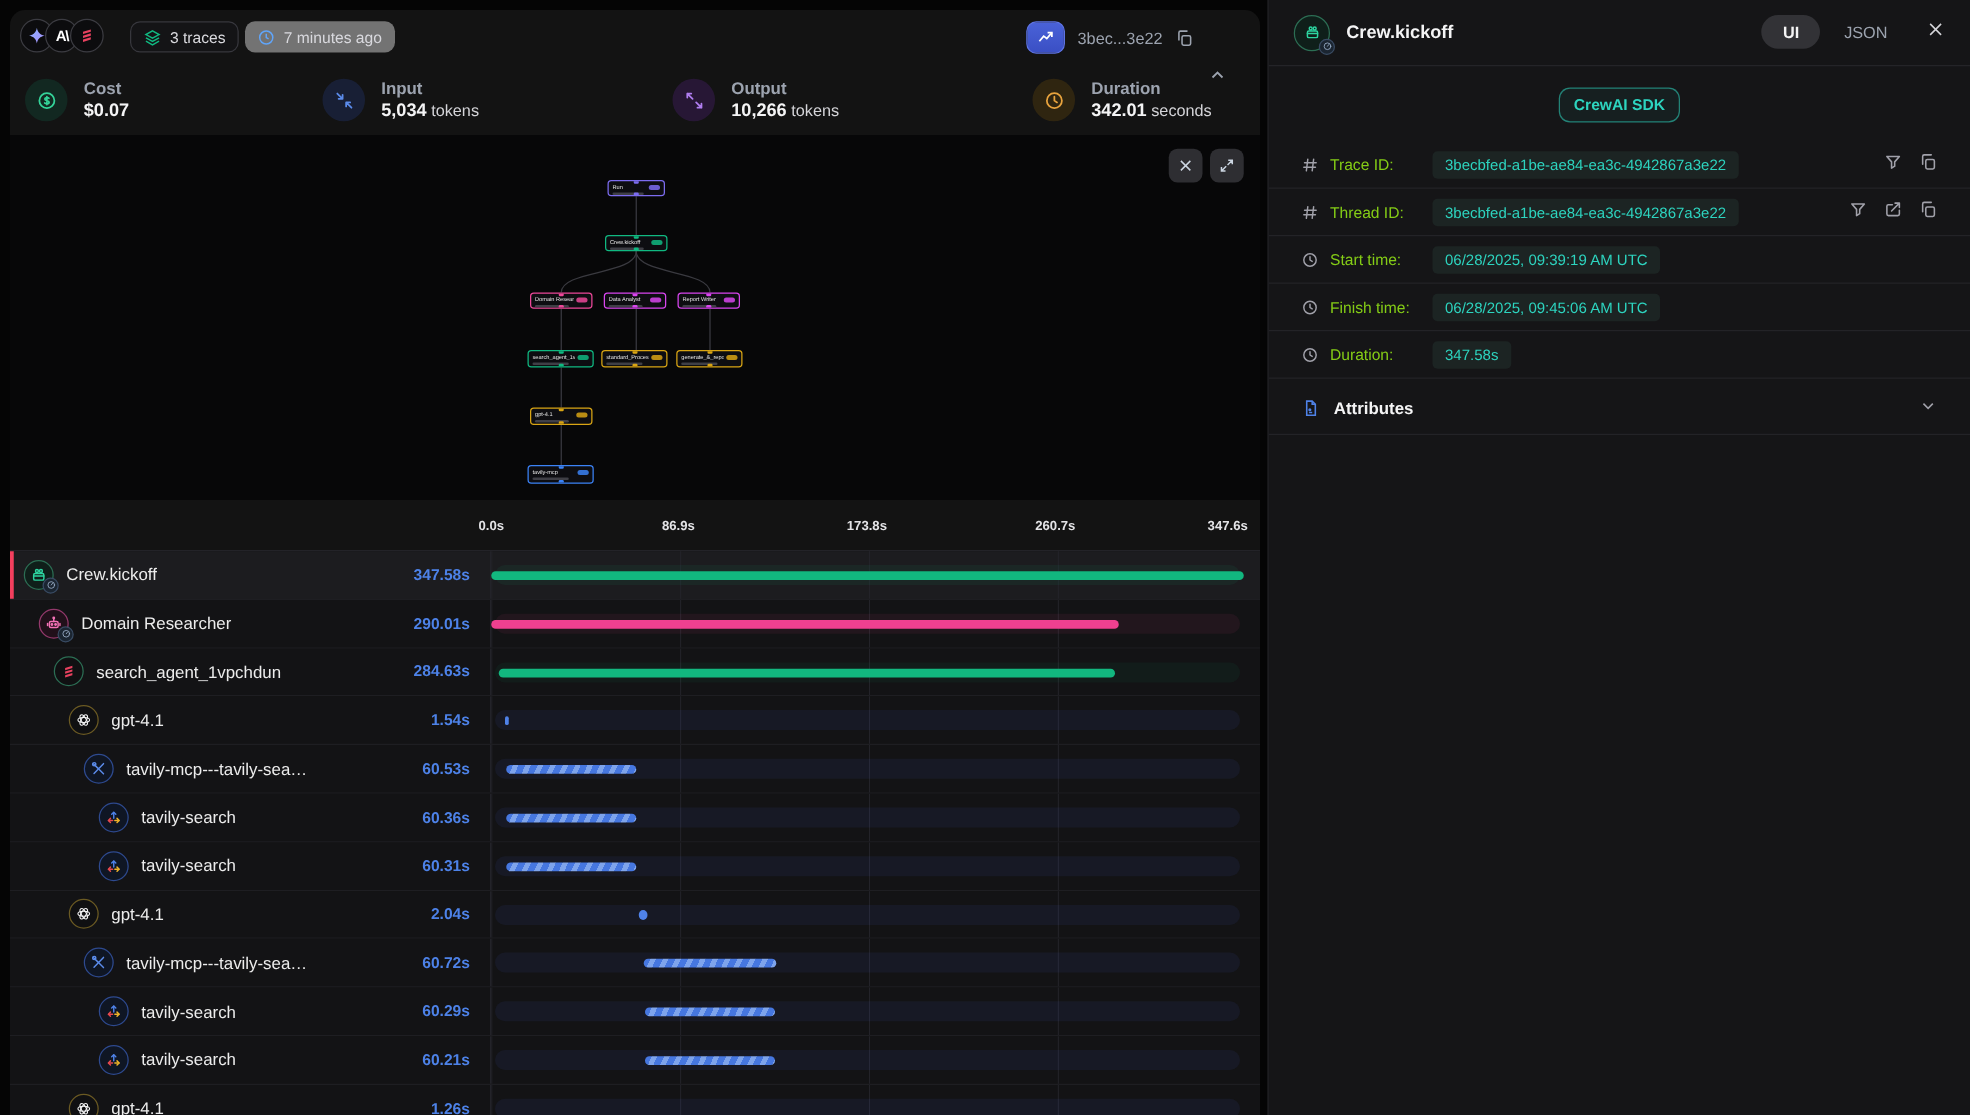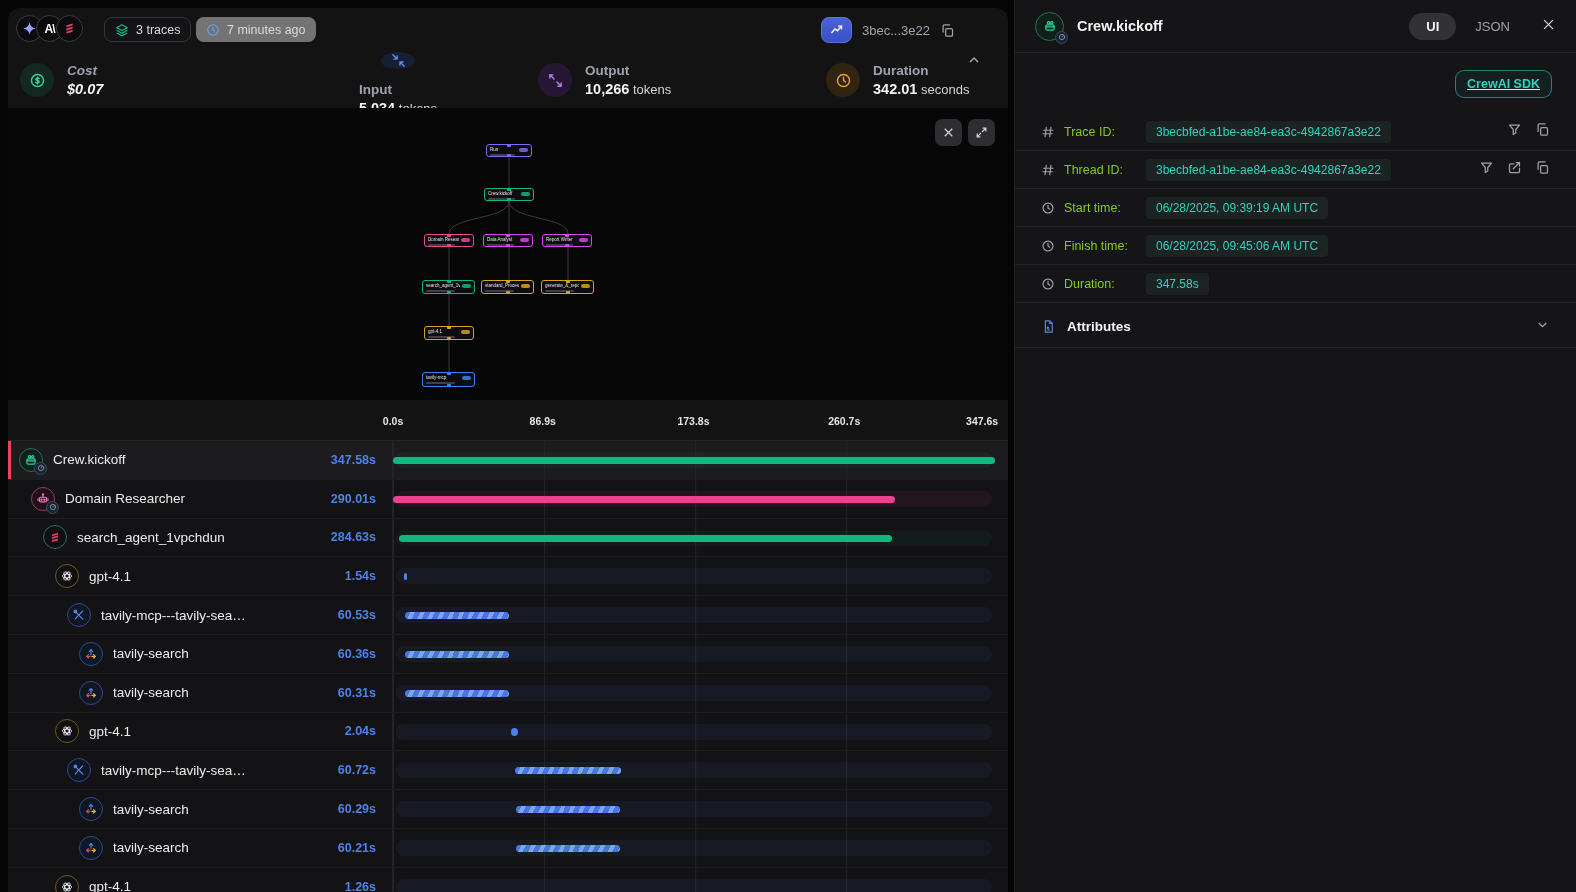--- a/index.html
+++ b/index.html
@@ -27,21 +27,21 @@
 
   .trace-ref-cluster { position:absolute; right:53px; top:9px; display:flex; align-items:center; gap:10px; }
   .trend-btn { width:31px; height:26px; border-radius:8px; background:linear-gradient(#4a62d8,#3a4fc4);
     border:1px solid #5d73e3; display:flex; align-items:center; justify-content:center; }
   .trend-btn svg { width:15px; height:15px; }
   .trace-ref { color:#9ca3af; font-size:13px; }
   .copy-sm svg { width:15px; height:15px; color:#9ca3af; display:block; }
 
   .stats { position:relative; height:56px; display:flex; padding-left:12px; }
   .stat { display:flex; align-items:center; gap:13px; }
-  .stat-0 { width:238px;font-style:italic; } .stat-1 { width:280px;flex-direction:column; } .stat-2 { width:288px; } .stat-3 { width:auto; }
+  .stat-0 { width:238px; } .stat-1 { width:280px; } .stat-2 { width:288px; } .stat-3 { width:auto; }
   .stat-icon { width:34px; height:34px; border-radius:50%; display:flex; align-items:center; justify-content:center; }
   .stat-icon svg { width:17px; height:17px; }
   .stat-label { font-size:13.5px; font-weight:bold; color:#9ca3af; margin-bottom:3px; }
   .stat-value { font-size:14.5px; font-weight:bold; color:#f4f4f5; }
   .stat-unit { font-weight:normal; font-size:13px; color:#d4d4d8; }
   .stats-collapse { position:absolute; right:26px; top:0px; color:#9ca3af; }
   .stats-collapse svg { width:16px; height:16px; }
 
   
   .graph-area { position:relative; height:292px; background:#070708; }
@@ -87,21 +87,21 @@
   .right-panel { position:absolute; left:1014px; top:0; width:562px; height:892px; background:#151517;
     border-left:1px solid #202024; }
   .rp-header { height:53px; display:flex; align-items:center; padding:0 20px; border-bottom:1px solid #242428; }
   .rp-title { margin-left:13px; font-size:14.5px; font-weight:bold; color:#f4f4f5; flex:1; }
   .tab-pill { padding:6px 17px; border-radius:999px; font-size:13px; color:#f4f4f5; }
   .tab-pill.active { background:#323236; font-weight:bold; }
   .tab-pill.inactive { color:#9ca3af; margin-left:2px; }
   .rp-close { margin-left:14px; color:#d4d4d8; }
   .rp-close svg { width:15px; height:15px; }
 
-  .sdk-row { display:flex; justify-content:flex-end; padding:17px 24px 15px;text-decoration:underline; }
+  .sdk-row { display:flex; justify-content:center; padding:17px 24px 15px; }
   .sdk-badge { border:1px solid rgba(45,212,191,.55); color:#2dd4bf; background:rgba(45,212,191,.06);
     font-weight:bold; font-size:12.5px; padding:6px 11px; border-radius:9px; }
 
   .field { display:flex; align-items:center; height:38px; padding:0 26px; border-bottom:1px solid #232327; }
   .field-icon { width:15px; color:#a1a1aa; display:flex; margin-right:8px; }
   .field-icon svg { width:14px; height:14px; }
   .field-label { font-size:12.5px; color:#84cc16; width:82px; flex:none; }
   .field-value { font-size:12px; color:#2dd4bf; background:#1c2423; padding:4px 10px; border-radius:4px;
     white-space:nowrap; }
   .field-actions { margin-left:auto; display:flex; gap:13px; color:#a1a1aa; }

